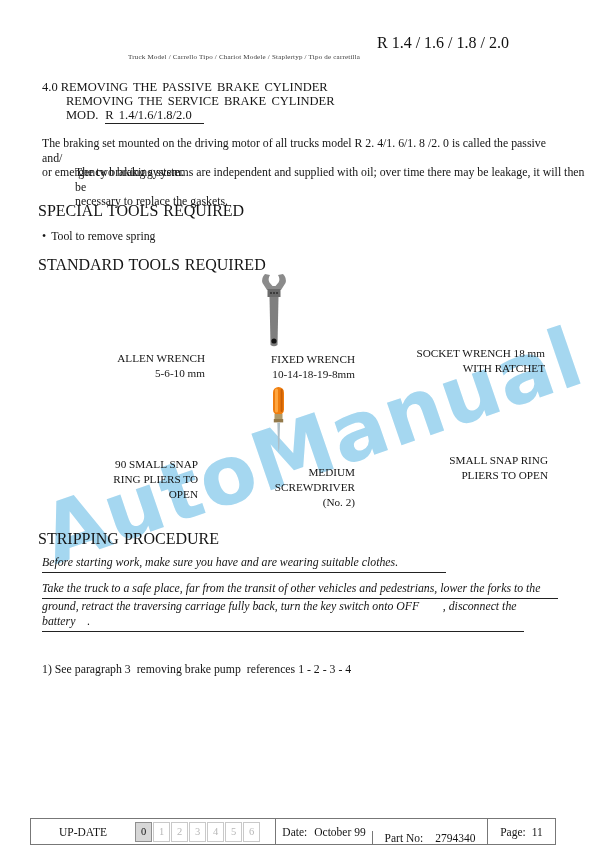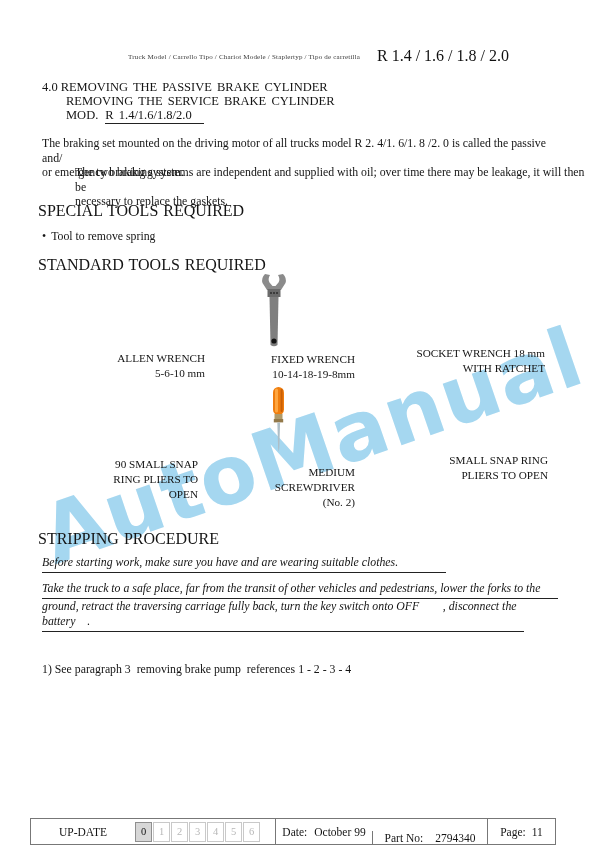--- a/index.html
+++ b/index.html
@@ -22,21 +22,21 @@
     font-weight:bold;
     font-size:82px;
     letter-spacing:1px;
     color:#a5d7f0;
     z-index:1;
     white-space:nowrap;
     user-select:none;
   }
   
   .hdr-caption{left:128px;top:53px;font-size:7px;color:#3a3a3a;letter-spacing:.2px;}
-  .hdr-model{left:377px;top:47px;font-size:16px;color:#111;}
+  .hdr-model{left:377px;top:34px;font-size:16px;color:#111;}
   
   .sec{font-size:12.5px;word-spacing:2px;color:#141414;}
   .sec-l1{left:42px;top:80px;}
   .sec-l2{left:66px;top:94px;}
   .sec-l3{left:66px;top:108px;}
   .sec-num{display:inline-block;margin-right:3px;text-align:right;}
   .mod-val{border-bottom:1px solid #222;padding:0 12px 1px 0;margin-left:7px;}
   
   .para{left:42px;width:516px;font-size:11.8px;line-height:14.6px;white-space:pre-line;color:#141414;}
   .p1{top:136px;}

